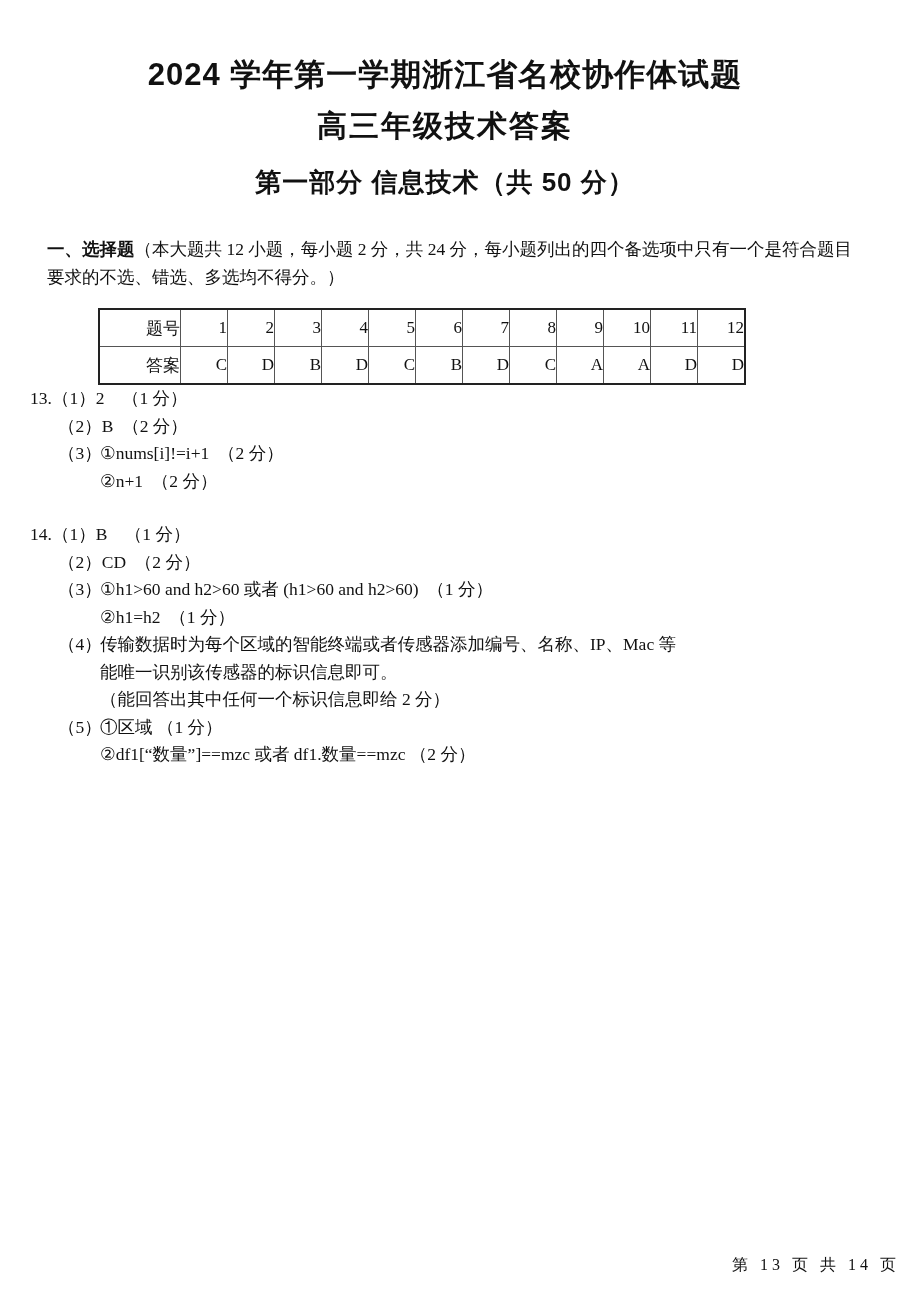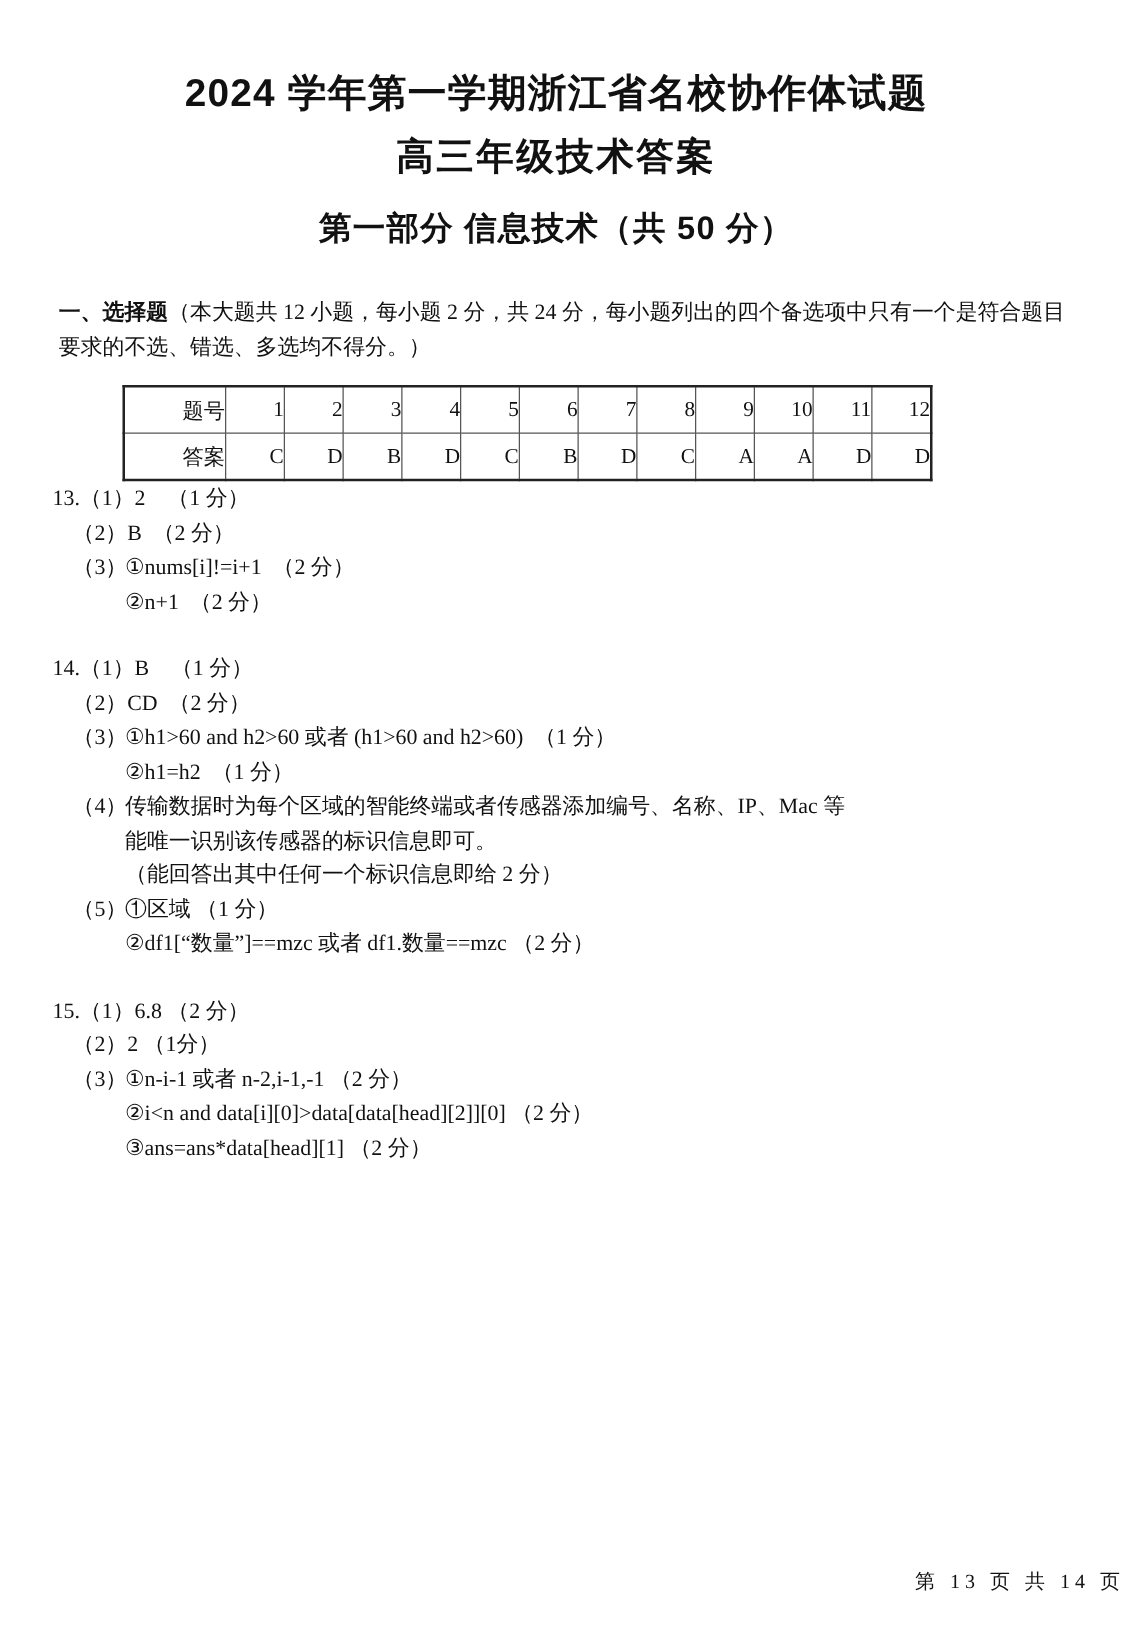--- a/index.html
+++ b/index.html
@@ -77,21 +77,21 @@
     font-size: 17.5px;
     line-height: 28px;
   }
   .question-block { margin-top: 0; }
   .question-block.gap { margin-top: 26px; }
   .line {
     font-size: 17.5px;
     line-height: 27.5px;
     white-space: pre-wrap;
   }
-  .ind0 { margin-left: 12px; }
+  .ind0 { margin-left: 0; }
   .ind1 { margin-left: 28px; }
   .ind2 { margin-left: 70px; }
   .marker {
     display: inline-block;
     width: 42px;
     white-space: pre;
   }
   .footer {
     position: absolute;
     left: 0;
@@ -161,23 +161,16 @@
     <div class="line ind1">（2）CD  （2 分）</div>
     <div class="line ind1"><span class="marker">（3）</span><span>①h1&gt;60 and h2&gt;60 或者 (h1&gt;60 and h2&gt;60)  （1 分）</span></div>
     <div class="line ind2">②h1=h2  （1 分）</div>
     <div class="line ind1"><span class="marker">（4）</span><span>传输数据时为每个区域的智能终端或者传感器添加编号、名称、IP、Mac 等</span></div>
     <div class="line ind2">能唯一识别该传感器的标识信息即可。</div>
     <div class="line ind2">（能回答出其中任何一个标识信息即给 2 分）</div>
     <div class="line ind1"><span class="marker">（5）</span><span>①区域 （1 分）</span></div>
     <div class="line ind2">②df1[“数量”]==mzc 或者 df1.数量==mzc （2 分）</div>
   </div>
 
-  <div class="question-block gap">
-    <div class="line ind0">15.（1）6.8 （2 分）</div>
-    <div class="line ind1">（2）2 （1分）</div>
-    <div class="line ind1"><span class="marker">（3）</span><span>①n-i-1 或者 n-2,i-1,-1 （2 分）</span></div>
-    <div class="line ind2">②i&lt;n and data[i][0]&gt;data[data[head][2]][0] （2 分）</div>
-    <div class="line ind2">③ans=ans*data[head][1] （2 分）</div>
-  </div>
 
 </div>
 
 <div class="footer">第 13 页 共 14 页</div>
 
 </body></html>

